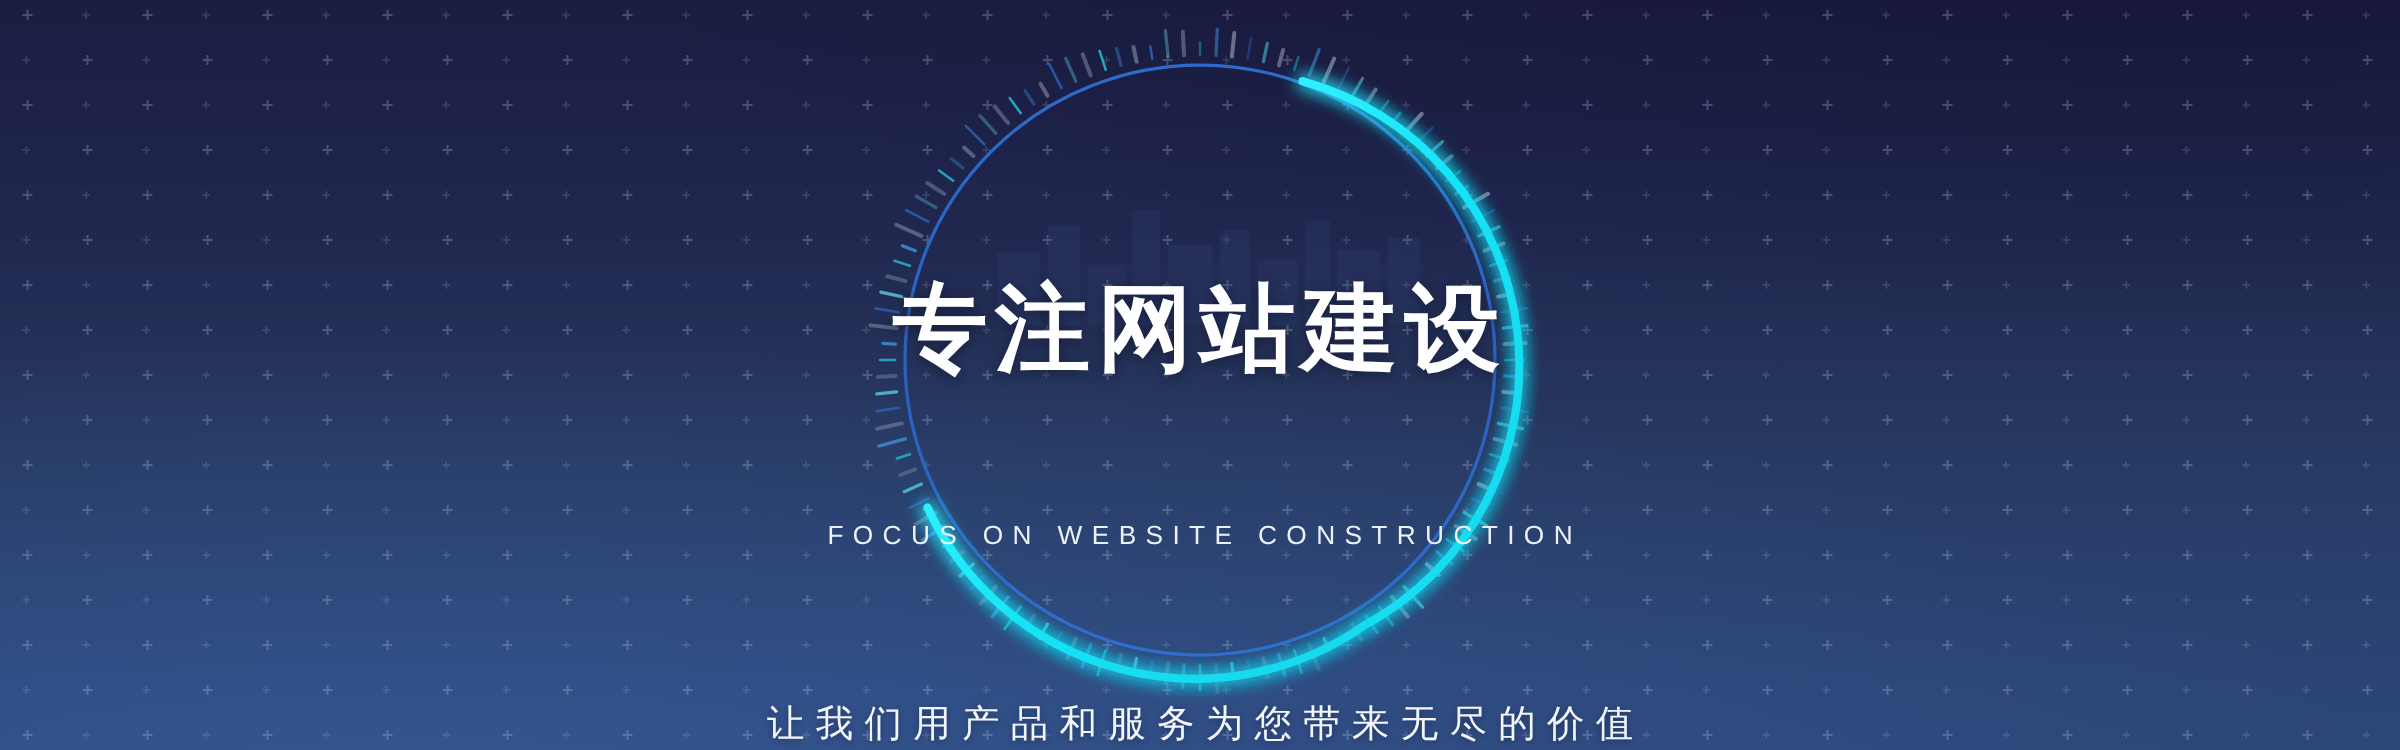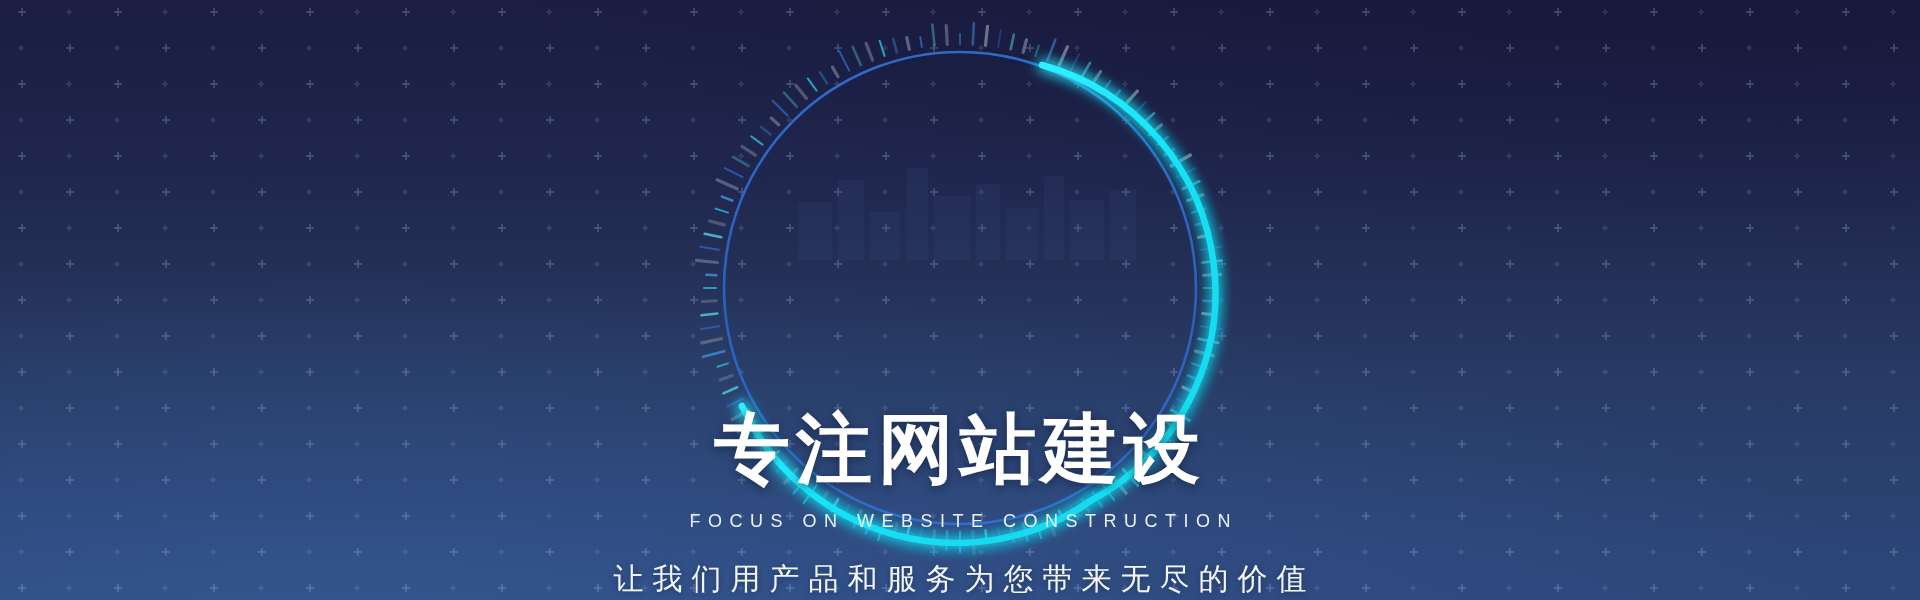--- a/index.html
+++ b/index.html
@@ -73,35 +73,35 @@
   }
   #banner .content {
     position: absolute;
     left: 0;
     top: 0;
     width: 1920px;
     height: 600px;
     display: flex;
     flex-direction: column;
     align-items: center;
-    justify-content: flex-end;
+    justify-content: space-between;
   }
   #banner .title {
     margin-top: 226px;
     font-size: 76px;
     font-weight: 700;
     color: #ffffff;
     letter-spacing: 6px;
     line-height: 1;
     white-space: nowrap;
     text-shadow: 0 2px 10px rgba(6,10,30,0.45);
   }
   #banner .subtitle {
     margin-top: 24px;
-    font-size: 18px;
+    font-size: 21px;
     font-weight: 400;
     color: #eaf1fb;
     letter-spacing: 7.5px;
     white-space: nowrap;
     text-indent: 7.5px;
   }
   #banner .tagline {
     margin-top: 27px;
     font-size: 30px;
     font-weight: 400;

